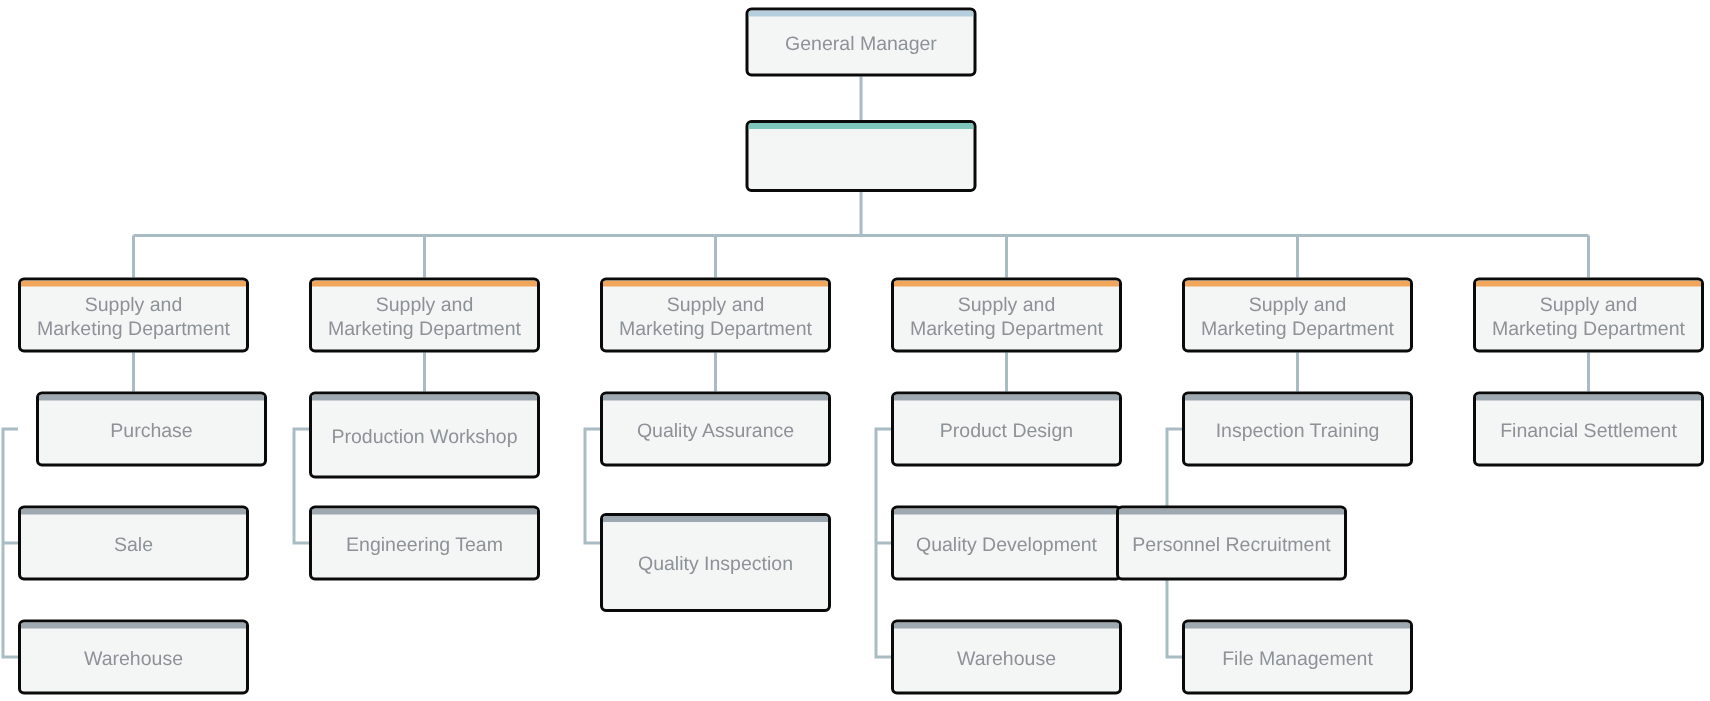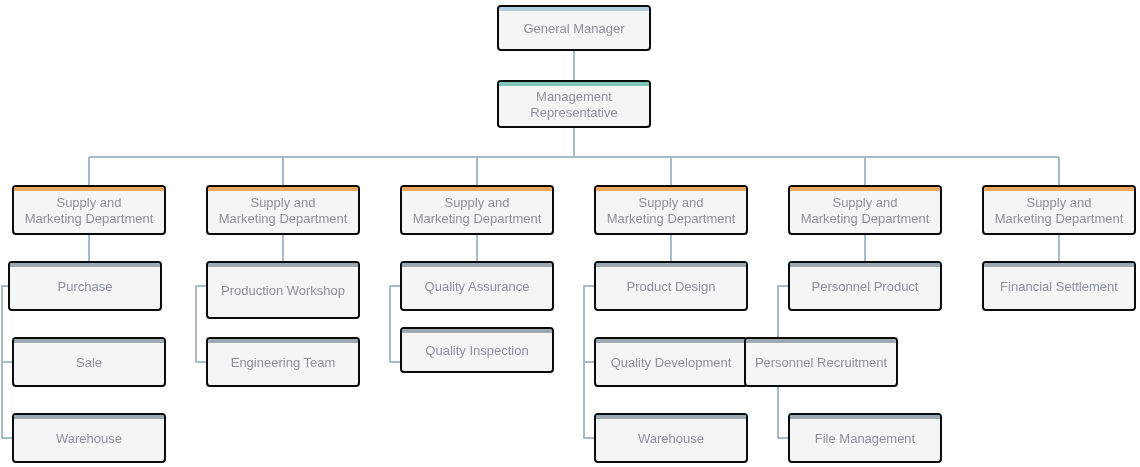--- a/index.html
+++ b/index.html
@@ -61,30 +61,28 @@
     <path d="M788 286 H778 V362 H788 M778 362 V438 H788"></path>
   </svg>
 
   <div class="node" style="left:497px; top:5px; height:46px">
     <i class="accent root"></i>
     <span class="label">General Manager</span>
   </div>
 
   <div class="node" style="left:497px; top:80px; height:48px">
     <i class="accent deputy"></i>
-    <span class="label">Management
-Representative</span>
   </div>
 
   <div class="node" style="left:12px; top:185px; height:50px">
     <i class="accent dept"></i>
     <span class="label">Supply and
 Marketing Department</span>
   </div>
-  <div class="node" style="left:8px; top:261px; height:50px">
+  <div class="node" style="left:24px; top:261px; height:50px">
     <i class="accent sub"></i>
     <span class="label">Purchase</span>
   </div>
   <div class="node" style="left:12px; top:337px; height:50px">
     <i class="accent sub"></i>
     <span class="label">Sale</span>
   </div>
   <div class="node" style="left:12px; top:413px; height:50px">
     <i class="accent sub"></i>
     <span class="label">Warehouse</span>
@@ -106,21 +104,21 @@
 
   <div class="node" style="left:400px; top:185px; height:50px">
     <i class="accent dept"></i>
     <span class="label">Supply and
 Marketing Department</span>
   </div>
   <div class="node" style="left:400px; top:261px; height:50px">
     <i class="accent sub"></i>
     <span class="label">Quality Assurance</span>
   </div>
-  <div class="node" style="left:400px; top:327px; height:46px">
+  <div class="node" style="left:400px; top:342px; height:66px">
     <i class="accent sub"></i>
     <span class="label">Quality Inspection</span>
   </div>
 
   <div class="node" style="left:594px; top:185px; height:50px">
     <i class="accent dept"></i>
     <span class="label">Supply and
 Marketing Department</span>
   </div>
   <div class="node" style="left:594px; top:261px; height:50px">
@@ -136,21 +134,21 @@
     <span class="label">Warehouse</span>
   </div>
 
   <div class="node" style="left:788px; top:185px; height:50px">
     <i class="accent dept"></i>
     <span class="label">Supply and
 Marketing Department</span>
   </div>
   <div class="node" style="left:788px; top:261px; height:50px">
     <i class="accent sub"></i>
-    <span class="label">Personnel Product</span>
+    <span class="label">Inspection Training</span>
   </div>
   <div class="node" style="left:744px; top:337px; height:50px">
     <i class="accent sub"></i>
     <span class="label">Personnel Recruitment</span>
   </div>
   <div class="node" style="left:788px; top:413px; height:50px">
     <i class="accent sub"></i>
     <span class="label">File Management</span>
   </div>
 

